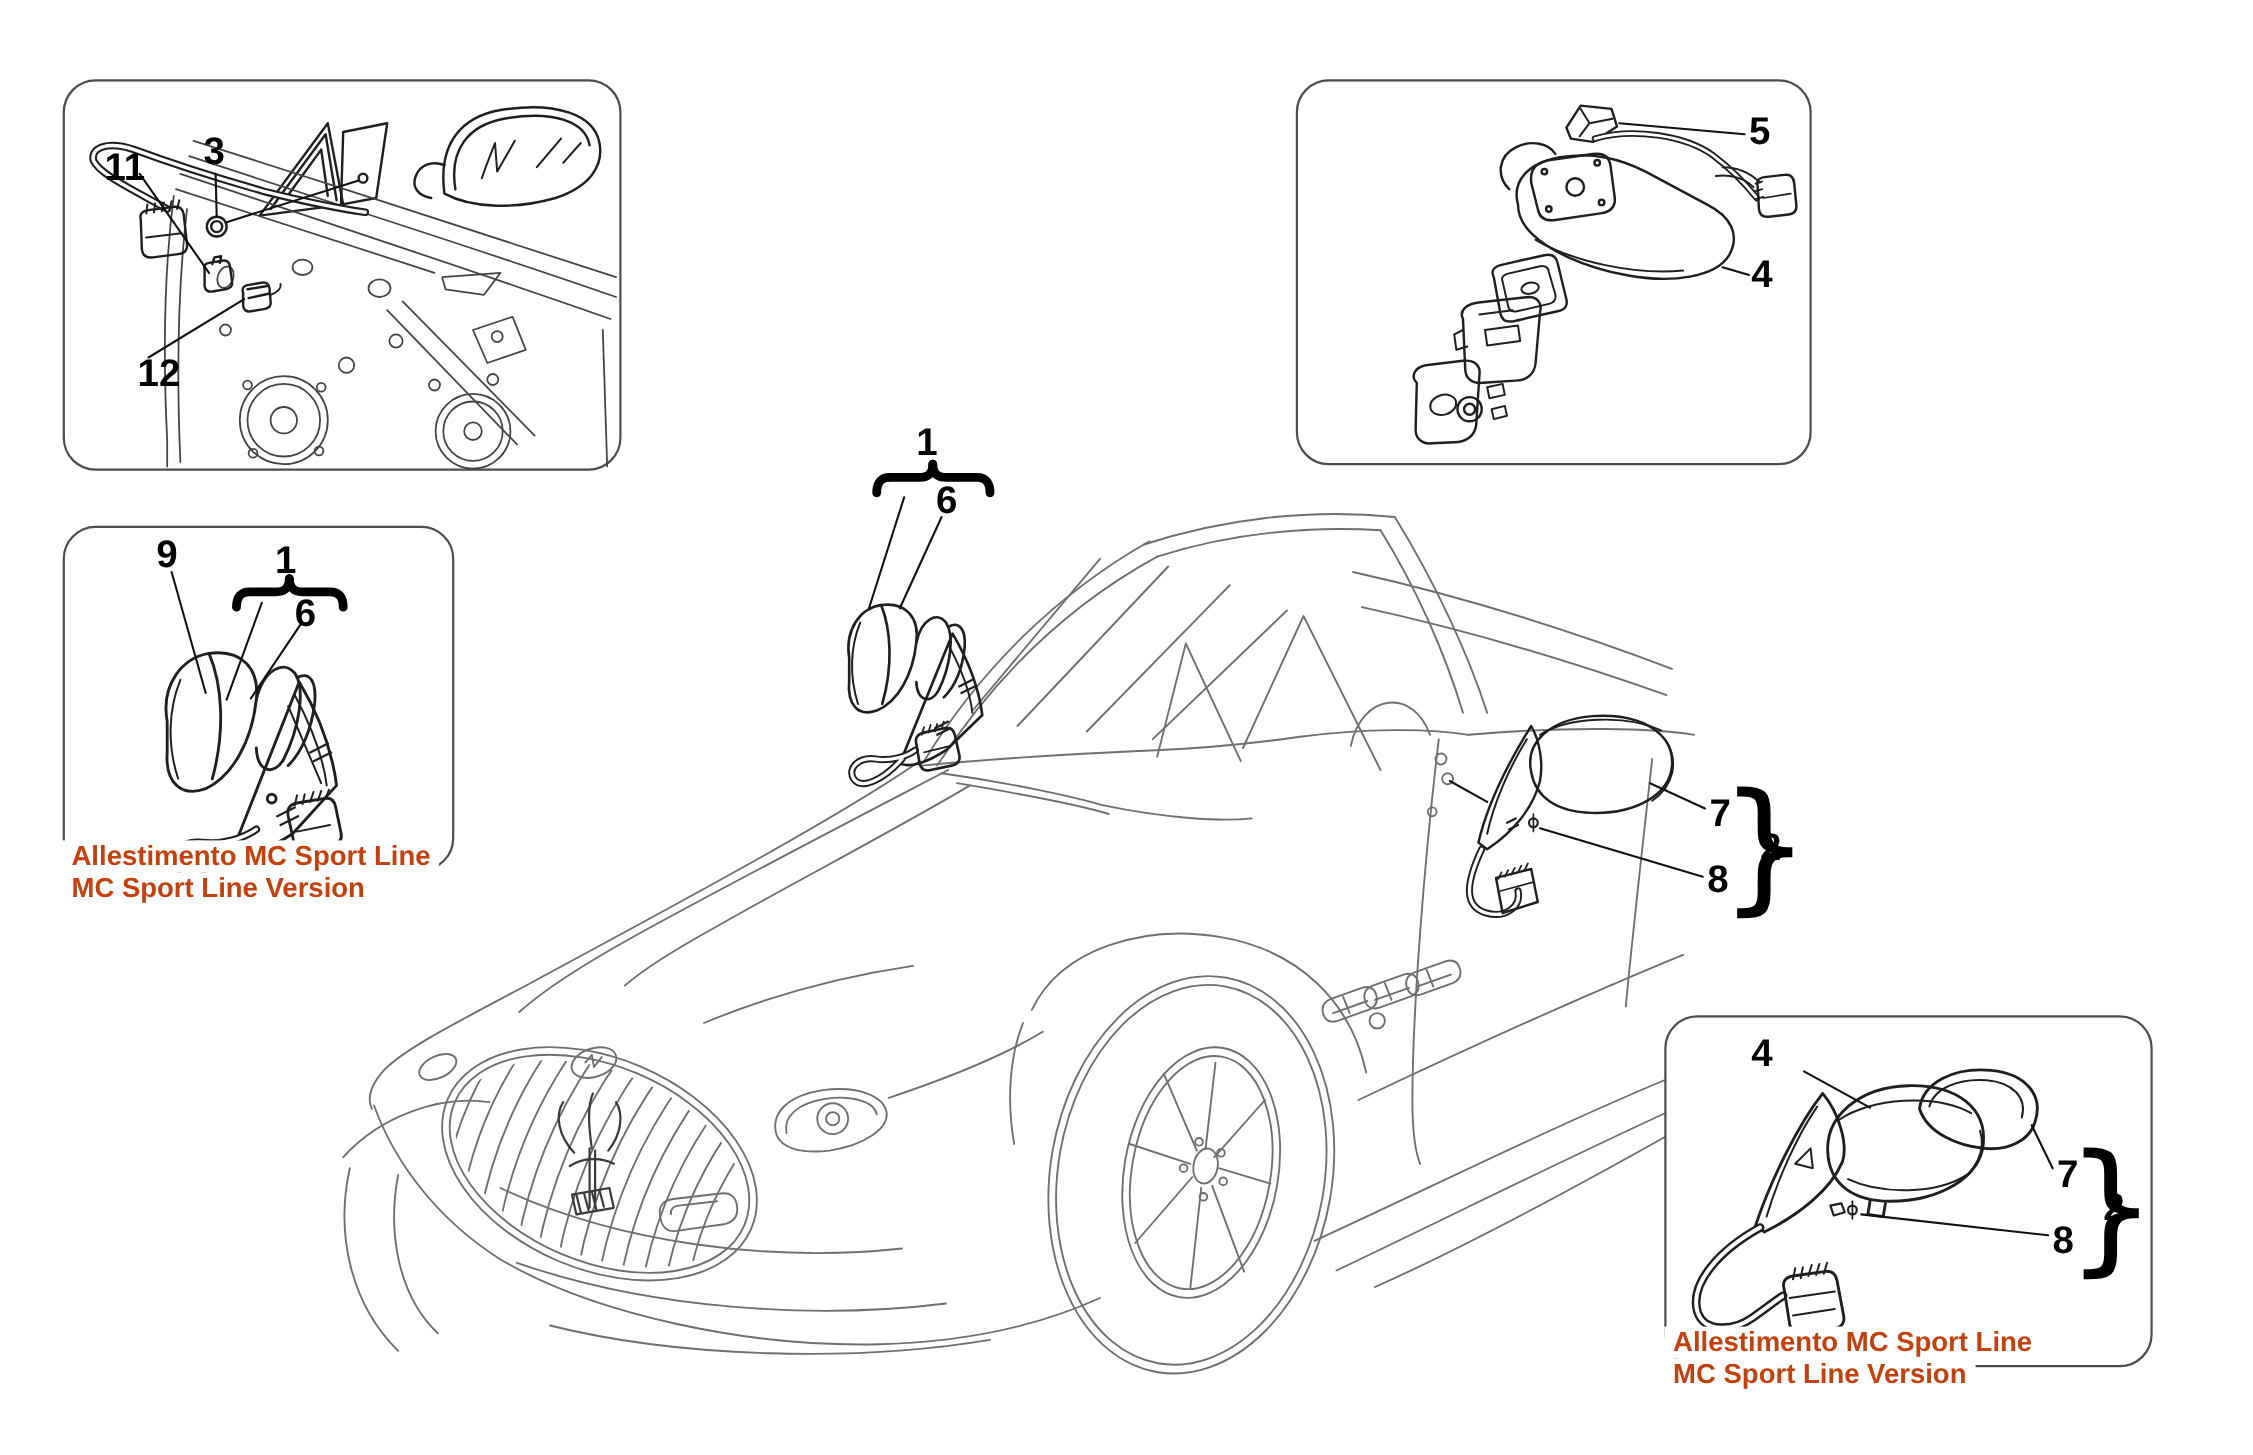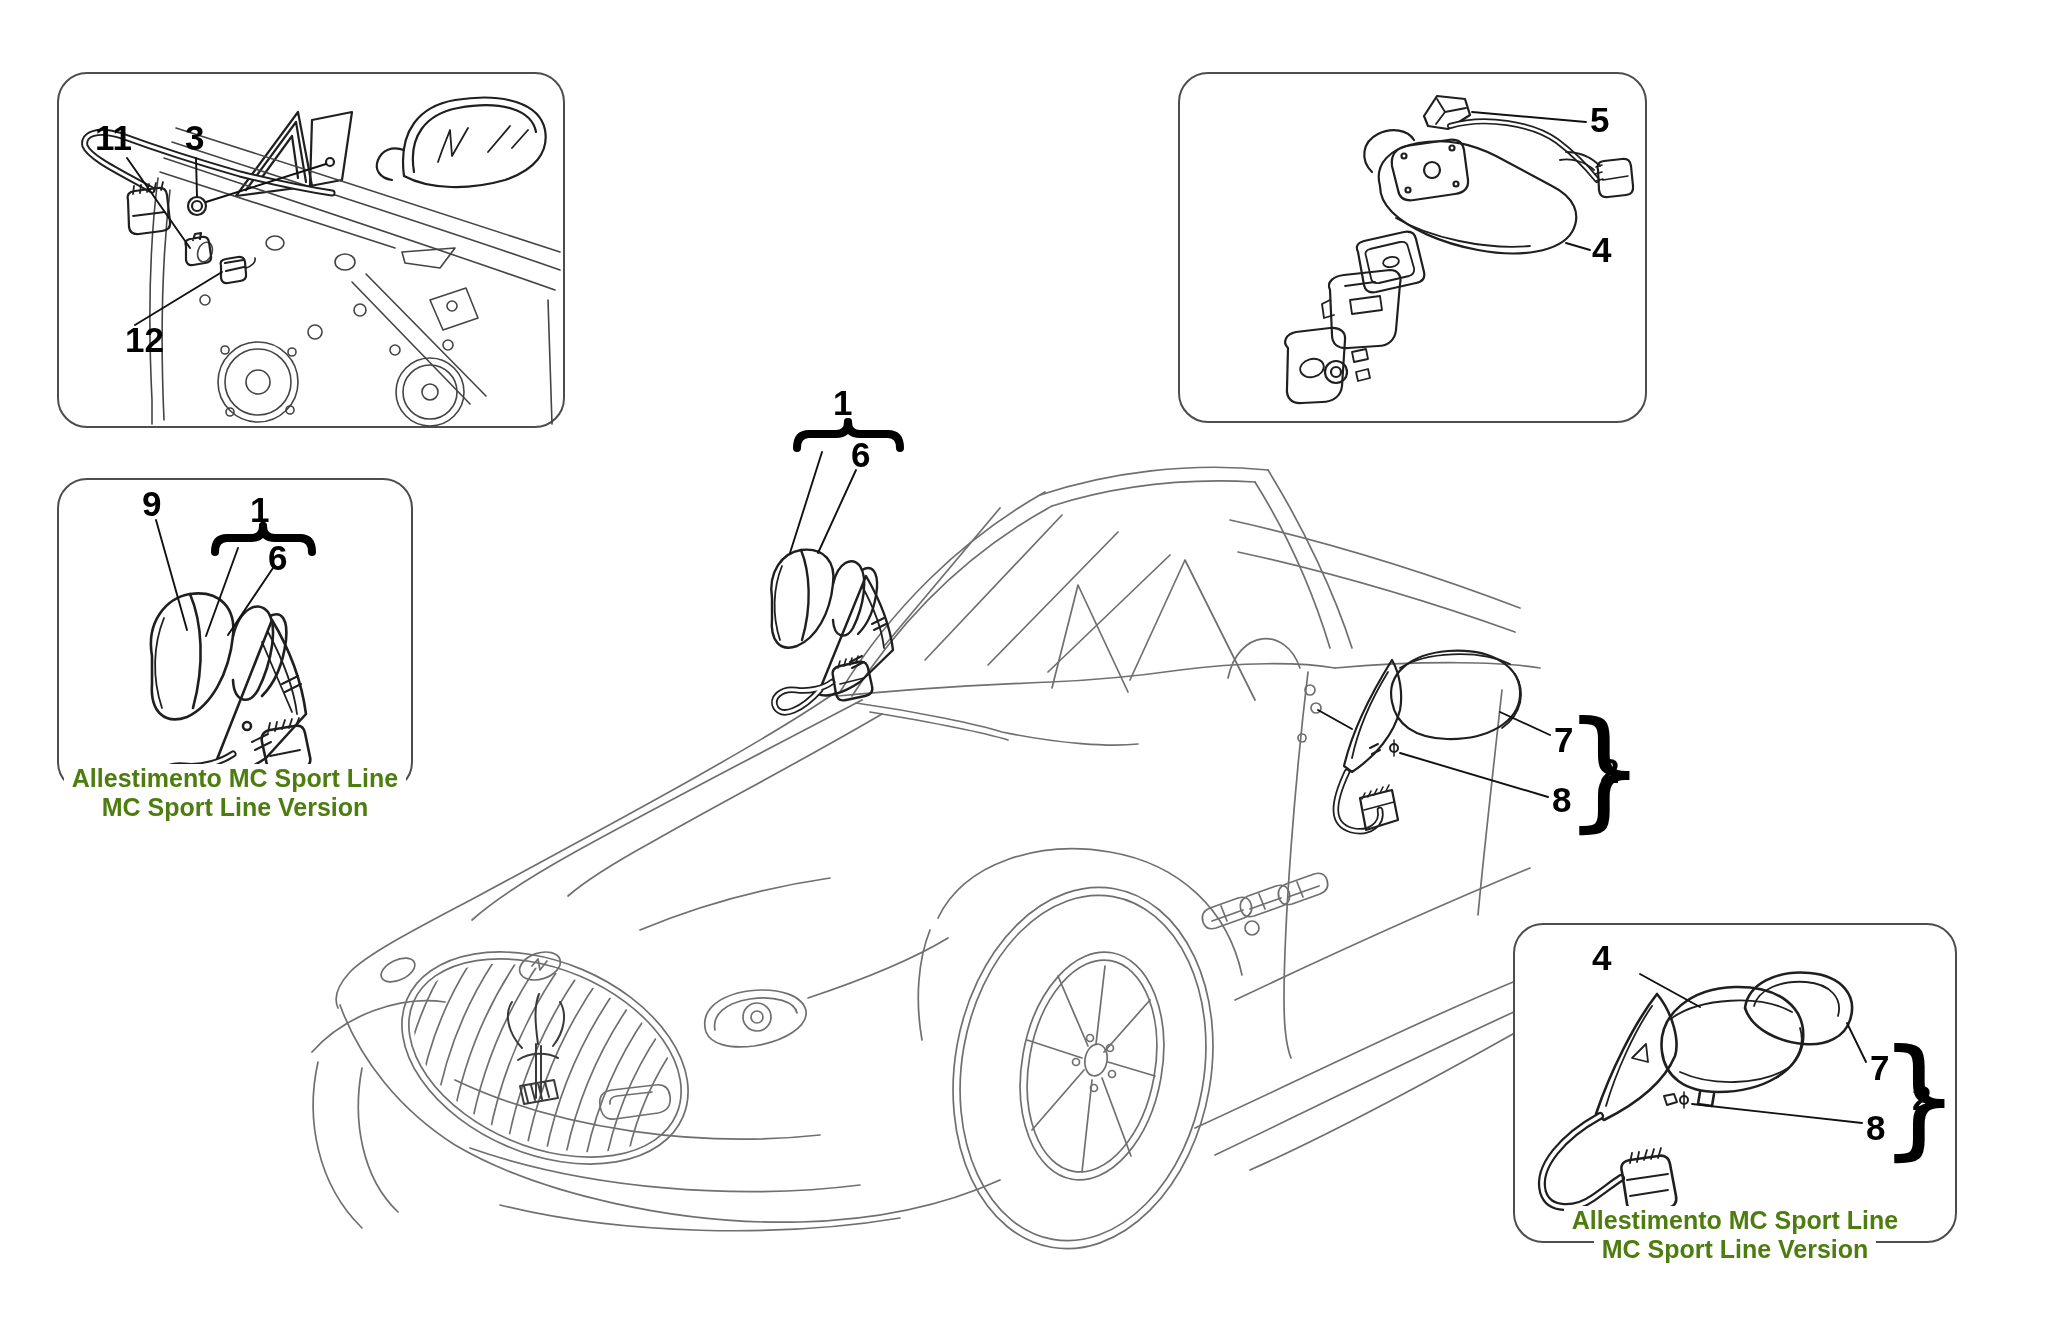--- a/index.html
+++ b/index.html
@@ -2,21 +2,21 @@
 <html><head>
 <meta charset="utf-8">
 <style>
   html,body{margin:0;padding:0;background:#fff;}
   .canvas{position:relative;width:2048px;height:1323px;background:#fff;overflow:hidden;
           font-family:"Liberation Sans",sans-serif;}
   .layer{position:absolute;left:0;top:0;pointer-events:none;}
   .inset{position:absolute;background:#fff;border:2.5px solid #4d4d4d;border-radius:30px;box-sizing:border-box;}
   .callout{position:absolute;font:700 35px/1 "Liberation Sans",sans-serif;color:#000;white-space:nowrap;}
   .brace{position:absolute;font:400 130px/0.88 "DejaVu Sans",sans-serif;color:#000;}
-  .caption{position:absolute;text-align:center;font:700 25px/1.16 "Liberation Sans",sans-serif;color:#4d7c0f;}
+  .caption{position:absolute;font:700 25px/1.16 "Liberation Sans",sans-serif;color:#c2410c;}
   .caption span{display:inline-block;background:#fff;padding:0 8px;}
   svg{overflow:visible;}
 </style>
 </head>
 <body>
 
 <div class="canvas">
 
   <svg class="layer" width="2048" height="1323" viewBox="0 0 2048 1323" fill="none" stroke="#6f6f6f" stroke-width="1.7" stroke-linecap="round" stroke-linejoin="round">
     <defs>
@@ -297,21 +297,21 @@
     <g stroke="#000" stroke-width="8">
       <path d="M797,448 Q797,434 809,434 L836,434 Q848,434 848,422"></path>
       <path d="M900,448 Q900,434 888,434 L860,434 Q848,434 848,422"></path>
     </g>
     <g stroke="#000" stroke-width="8">
       <path d="M215,552 Q215,538 227,538 L251,538 Q263,538 263,526"></path>
       <path d="M312,552 Q312,538 300,538 L275,538 Q263,538 263,526"></path>
     </g>
   </svg>
 
-  <div class="callout" style="left:95px;top:120px;">11</div>
+  <div class="callout" style="left:95px;top:135px;">11</div>
   <div class="callout" style="left:185px;top:120px;">3</div>
   <div class="callout" style="left:100px;top:322px;margin-left:25px;">12</div>
 
   <div class="callout" style="left:142px;top:486px;">9</div>
   <div class="callout" style="left:250px;top:492px;">1</div>
   <div class="callout" style="left:268px;top:540px;">6</div>
 
   <div class="callout" style="left:1590px;top:102px;">5</div>
   <div class="callout" style="left:1592px;top:232px;">4</div>
 

